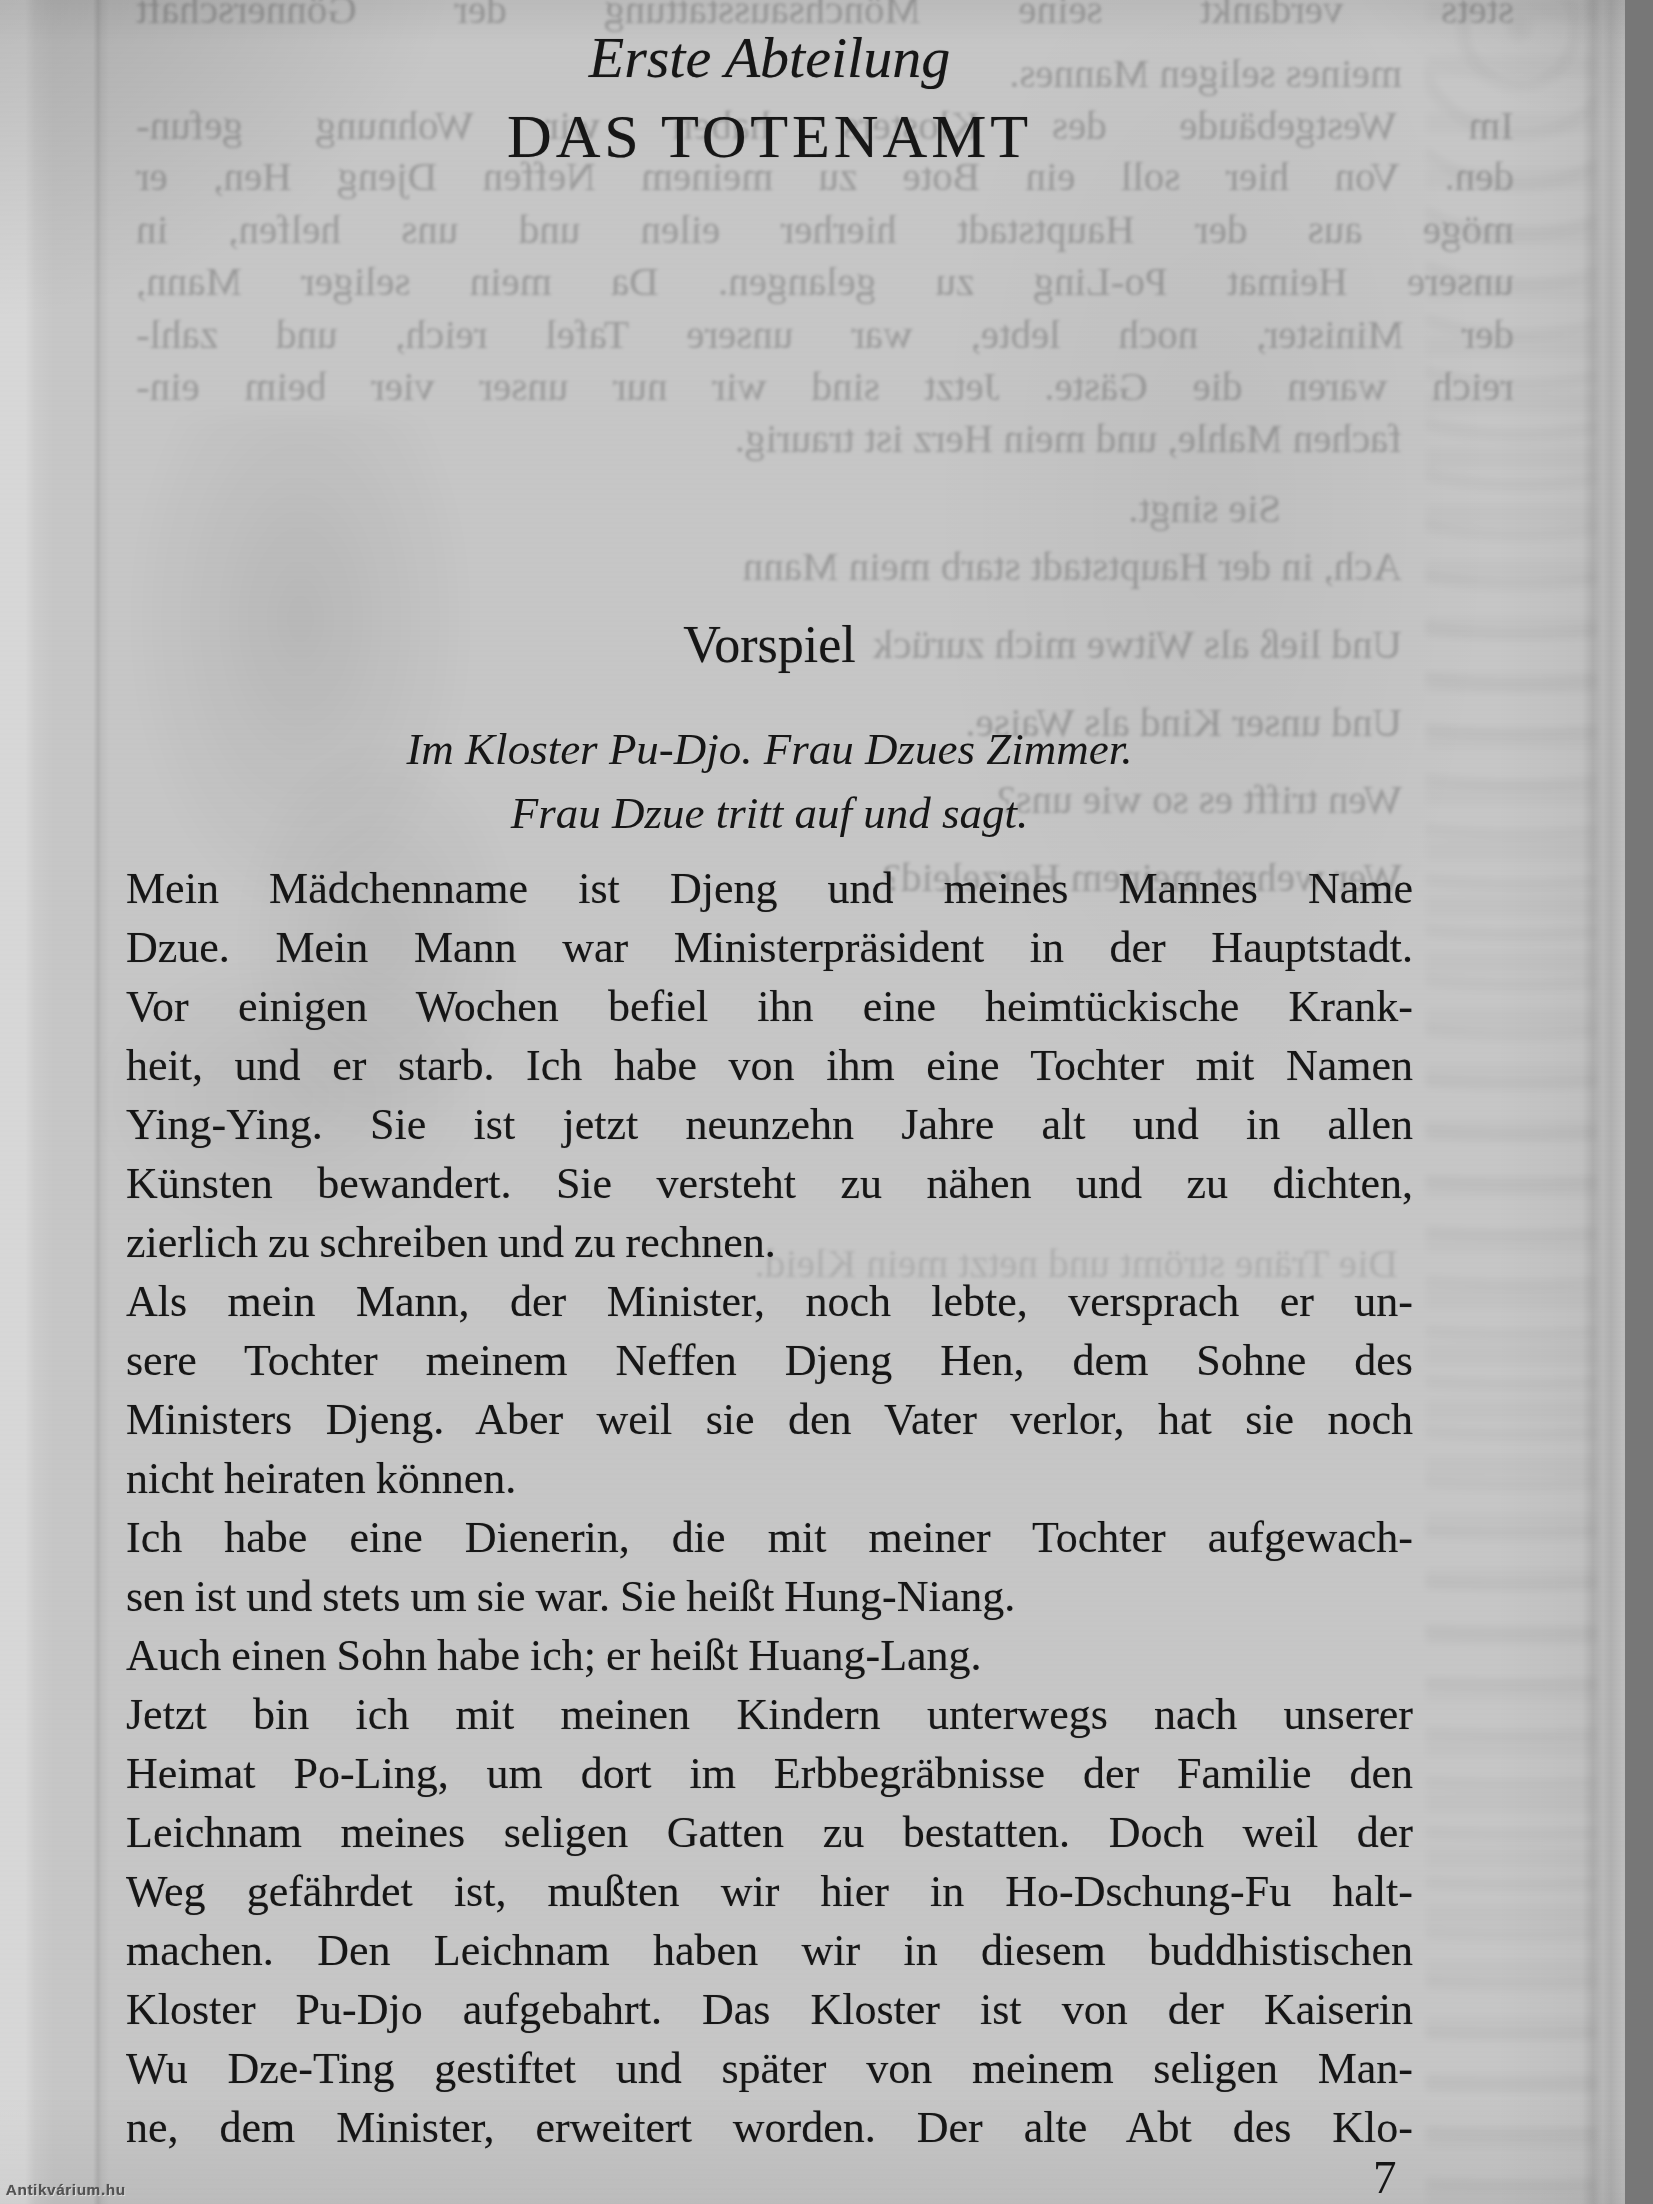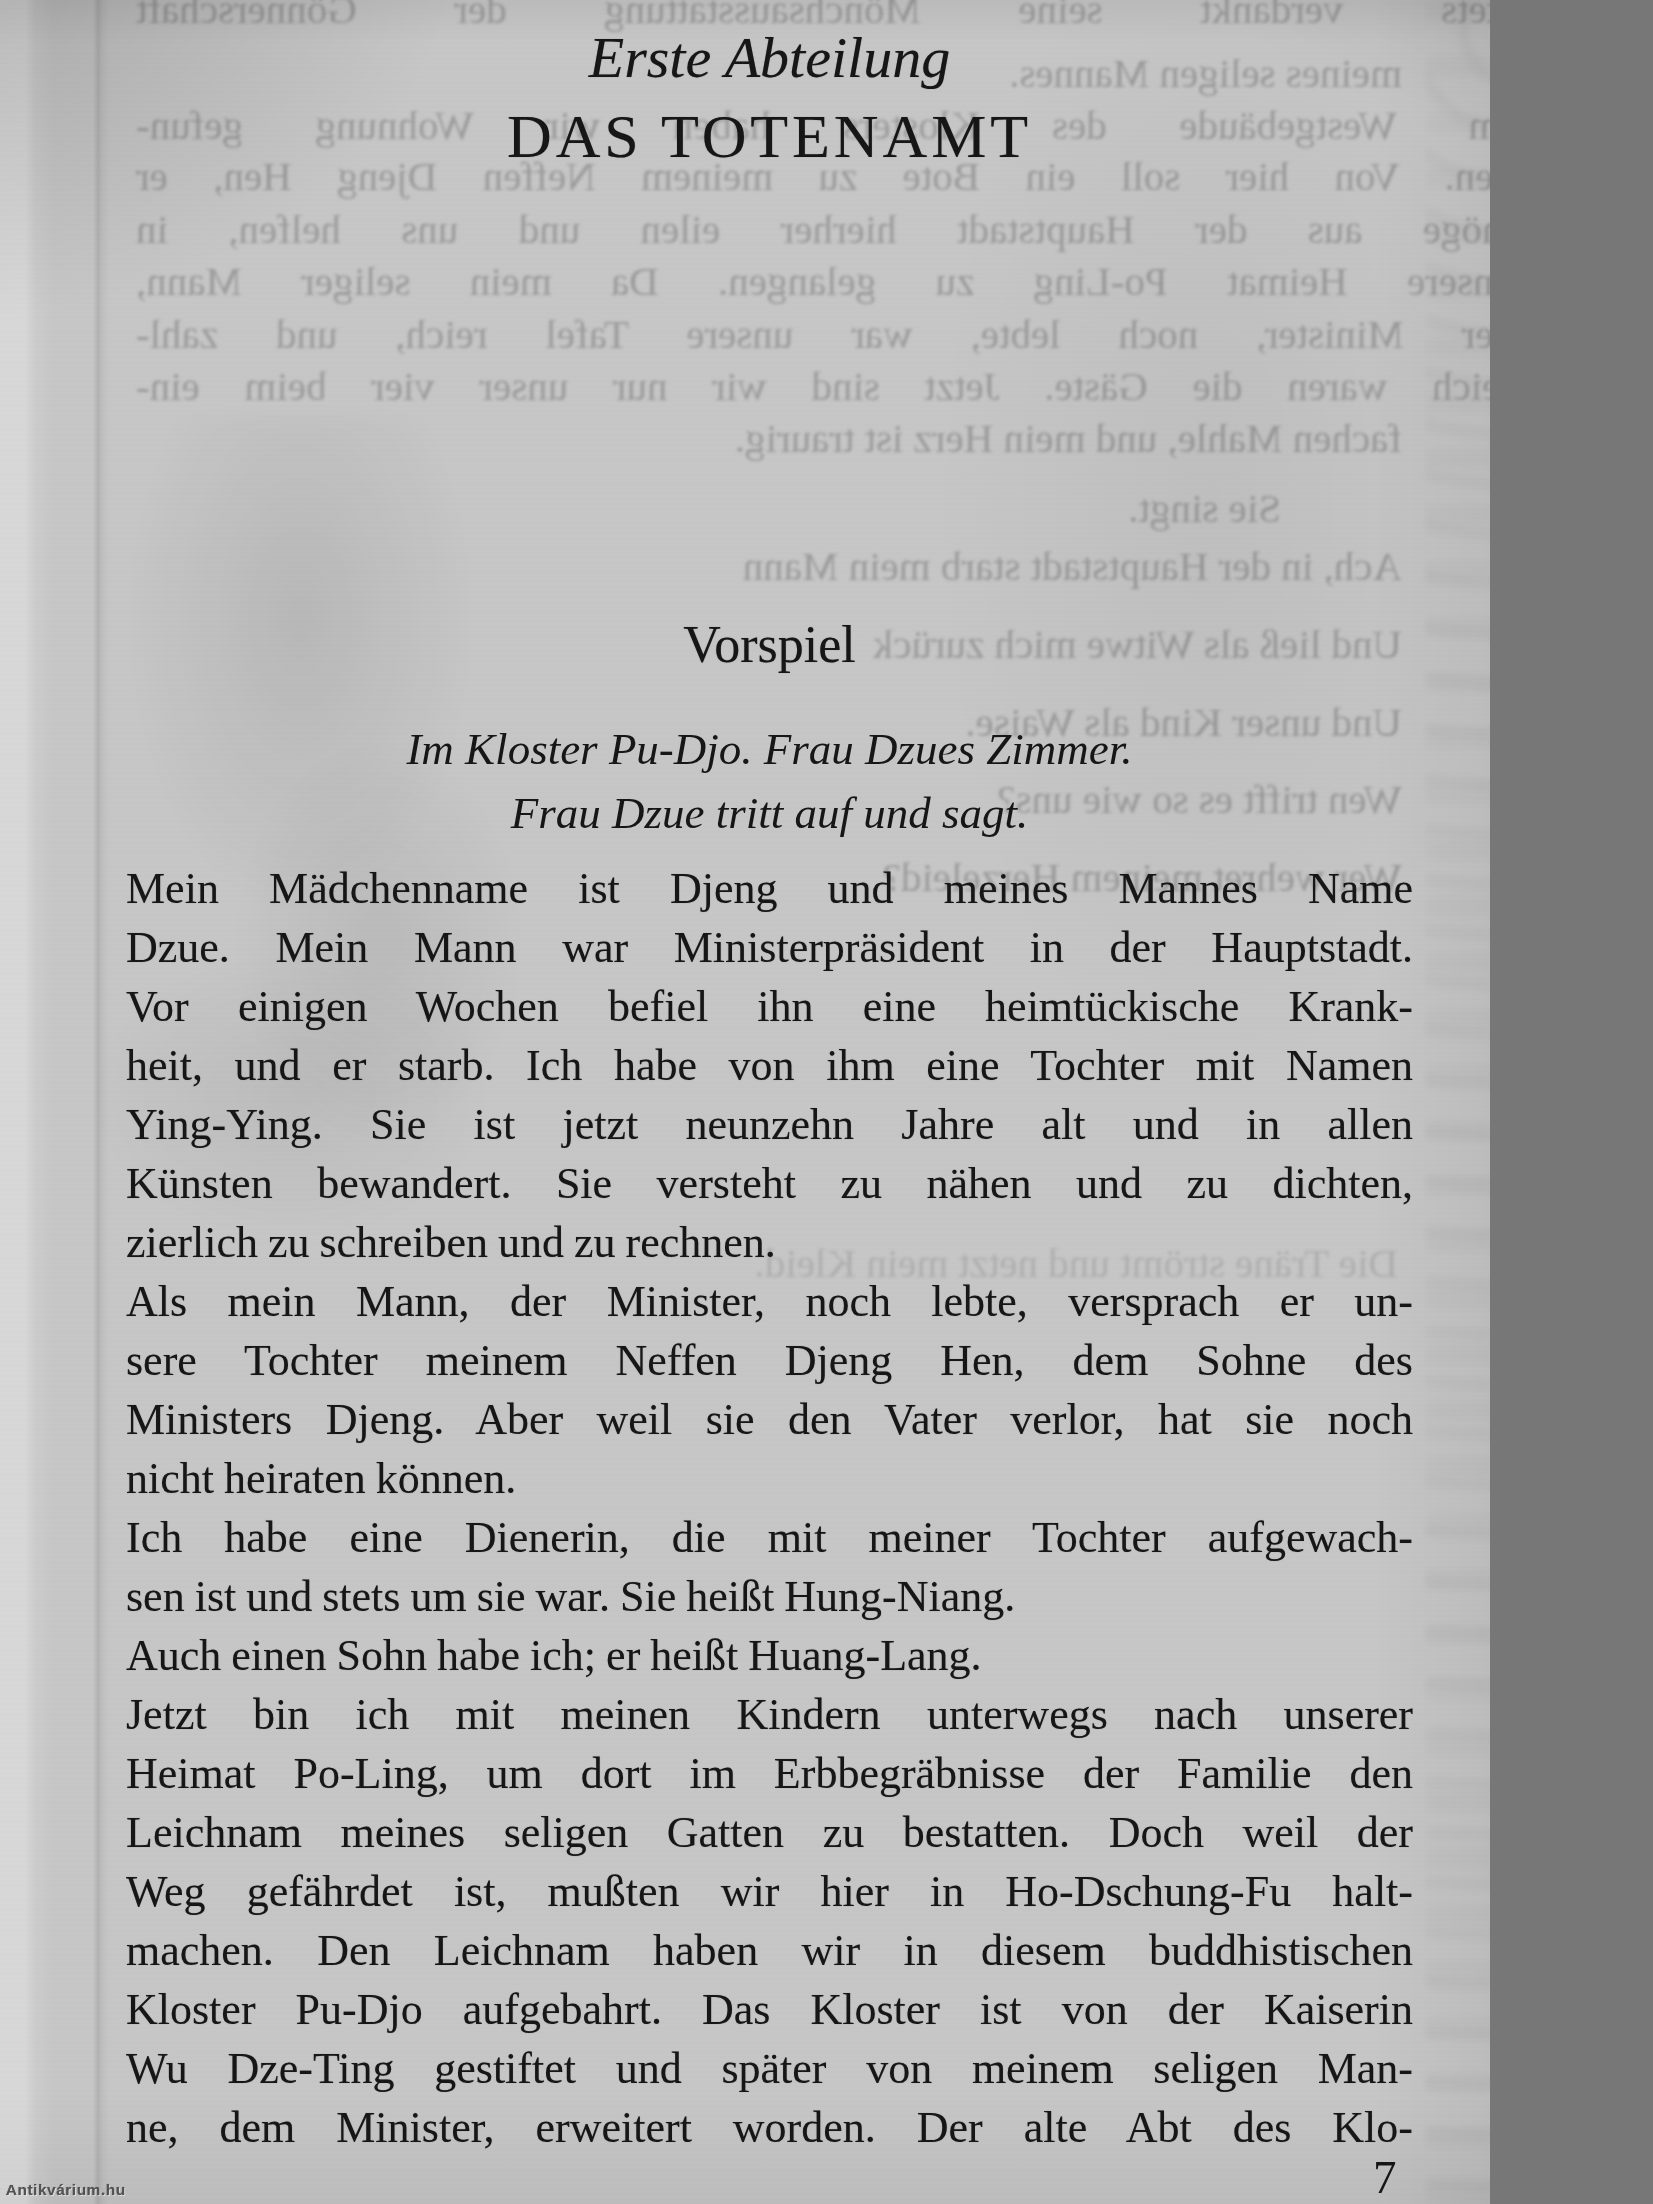--- a/index.html
+++ b/index.html
@@ -1,18 +1,18 @@
 <!DOCTYPE html>
 <html style="--paper: #c6c6c6; --ink: #161616; --ghost_ink: #3a3a3a; --watermark: #525252;"><head>
 <meta charset="utf-8">
 <style>
   html,body{margin:0;padding:0;background:#777;}
   .page{
     position:relative;
-    width:1490px;height:2205px;
+    width:1625px;height:2205px;
     background:var(--paper,#c6c6c6);
     overflow:hidden;
     font-family:"Liberation Serif","DejaVu Serif",serif;
     color:var(--ink,#161616);
   }
 
   
   .ghost-layer{
     position:absolute;left:136px;top:0;width:1378px;height:2205px;
     transform:scaleX(-1);

